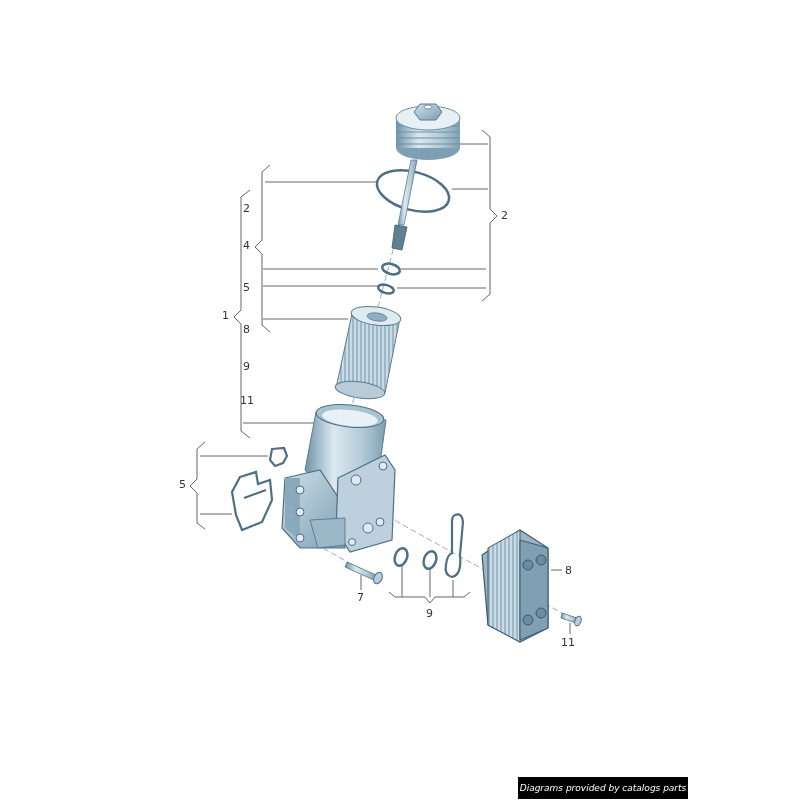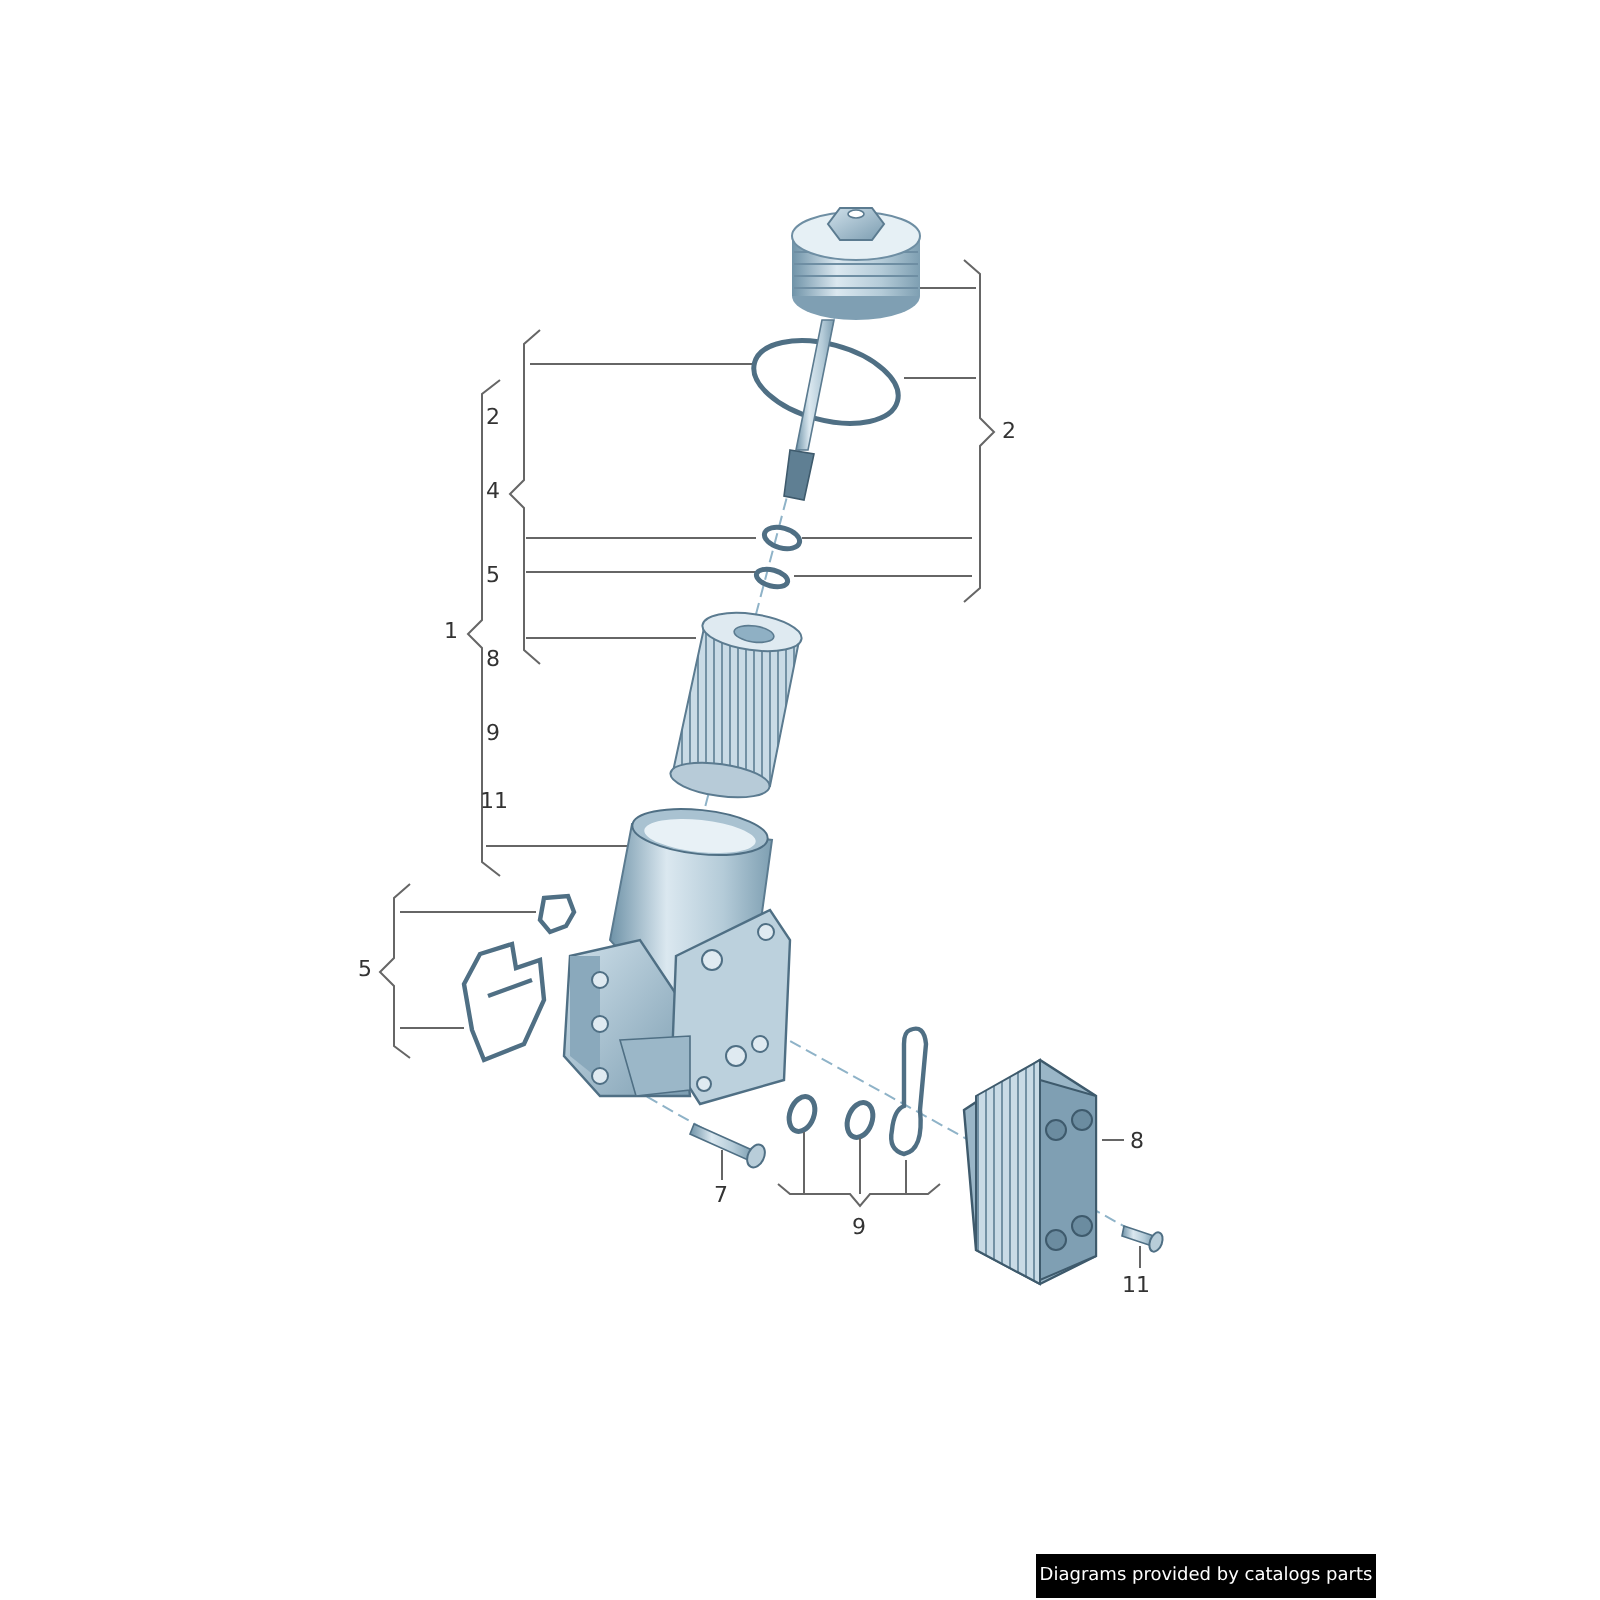--- a/index.html
+++ b/index.html
@@ -1,19 +1,19 @@
 <!DOCTYPE html>
 <html><head>
 <meta charset="utf-8">
 <style>
   html,body{margin:0;padding:0;background:#ffffff;}
   body{width:800px;height:800px;position:relative;overflow:hidden;font-family:"DejaVu Sans",sans-serif;}
   #diagram{position:absolute;left:0;top:0;width:800px;height:800px;}
   .lbl{position:absolute;font-size:11px;color:#333;line-height:12px;}
-  .footer{position:absolute;left:518px;top:777px;width:170px;height:22px;background:#000;color:#fff;font-size:9px;line-height:22px;text-align:center;}
+  .footer{position:absolute;left:518px;top:777px;width:170px;height:22px;background:#000;color:#fff;font-size:9px;line-height:22px;text-align:center;font-style:italic;}
 </style>
 </head>
 <body>
 
 <svg id="diagram" viewBox="0 0 800 800" xmlns="http://www.w3.org/2000/svg">
   <defs>
     <linearGradient id="metal" x1="0" y1="0" x2="1" y2="0">
       <stop offset="0" stop-color="#6f93a8"></stop>
       <stop offset="0.35" stop-color="#dbe8f0"></stop>
       <stop offset="0.7" stop-color="#b4cbd8"></stop>

